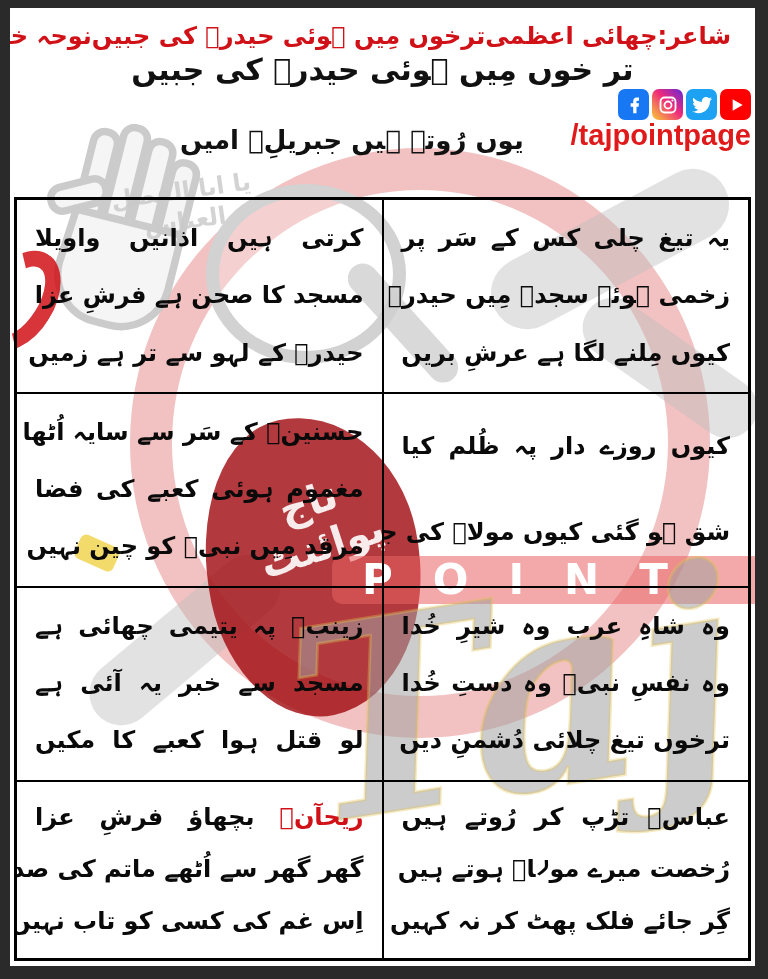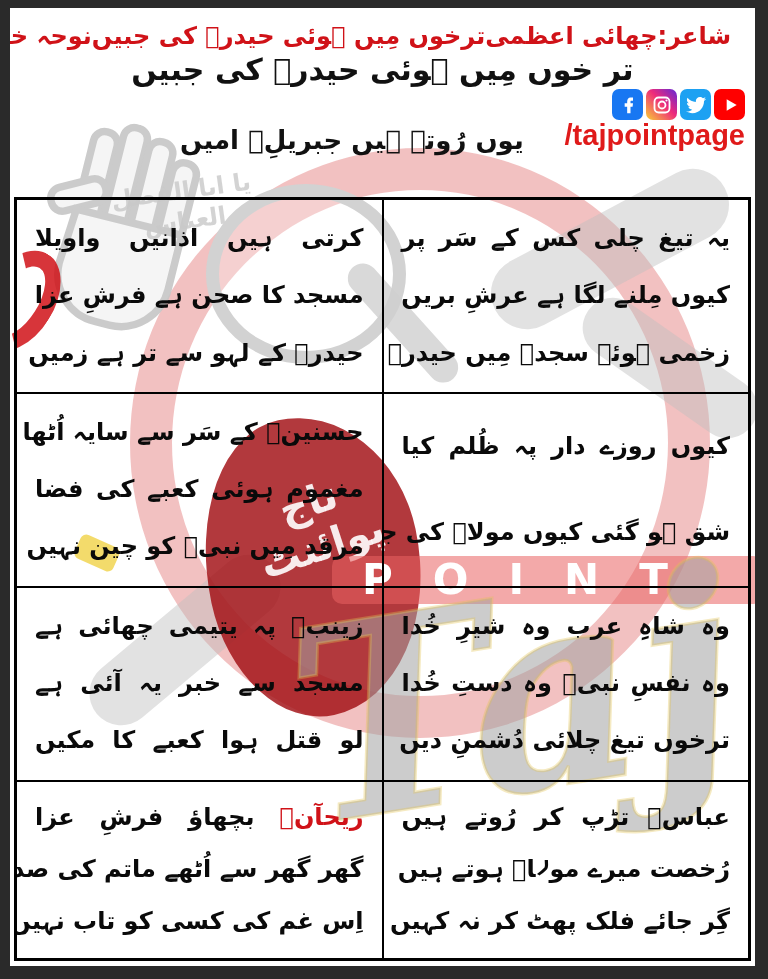--- a/index.html
+++ b/index.html
@@ -40,21 +40,21 @@
     font-size:268px; line-height:1.2; color:rgba(163,163,163,.55); transform:rotate(-9deg);
     -webkit-text-stroke:3px rgba(225,195,80,.35);}
 
   
   .content{position:relative; z-index:1; height:100%;}
   .header-bar{display:flex; justify-content:space-between; align-items:center; direction:rtl;
     padding:14px 24px 0 24px; color:var(--accent_red); font-weight:bold; font-size:24px; white-space:nowrap;}
   .main-title{text-align:center; direction:rtl; font-size:30px; font-weight:bold; color:#111; margin-top:2px;}
   .subhead{position:relative; height:82px;}
   .subtitle{position:absolute; left:170px; top:38px; direction:rtl; font-size:26px; font-weight:bold; color:#111;}
-  .social{position:absolute; right:10px; top:2px; text-align:center;}
+  .social{position:absolute; right:4px; top:2px; text-align:center;}
   .icons-row{display:flex; gap:3px; justify-content:flex-end;}
   .sicon{width:31px; height:31px; border-radius:7px; display:flex; align-items:center; justify-content:center;}
   .handle{color:var(--handle_red); font-weight:bold; font-size:29px; font-family:"Liberation Sans",sans-serif; line-height:1.05;}
 
   .lyrics-table{position:absolute; left:4px; right:4px; top:189px; bottom:5px; display:grid;
     grid-template-columns:1fr 1fr; grid-template-rows:1fr 1fr 1fr 0.92fr; direction:rtl;
     border:2px solid #000;}
   .cell{border:1px solid #000; direction:rtl; display:flex; flex-direction:column; justify-content:space-around;
     padding:10px 18px; font-size:24px; font-weight:bold; color:#0a0a0a; overflow:hidden;}
   .line{display:block; width:100%; text-align:justify; text-align-last:justify; line-height:1.3; white-space:nowrap;}
@@ -129,22 +129,22 @@
           </span>
         </div>
         <div class="handle">/tajpointpage</div>
       </div>
     </div>
 
     <div class="lyrics-table">
 
       <div class="cell">
         <div class="line">یہ تیغ چلی کس کے سَر پر</div>
+        <div class="line">زخمی ہوئے سجدے مِیں حیدرؑ</div>
         <div class="line">کیوں مِلنے لگا ہے عرشِ بریں</div>
-        <div class="line">زخمی ہوئے سجدے مِیں حیدرؑ</div>
       </div>
       <div class="cell">
         <div class="line">کرتی ہیں اذانیں واویلا</div>
         <div class="line">مسجد کا صحن ہے فرشِ عزا</div>
         <div class="line">حیدرؑ کے لہو سے تر ہے زمیں</div>
       </div>
 
       <div class="cell">
         <div class="line">کیوں روزے دار پہ ظُلم کیا</div>
         <div class="line">شق ہو گئی کیوں مولاؑ کی جبیں</div>

